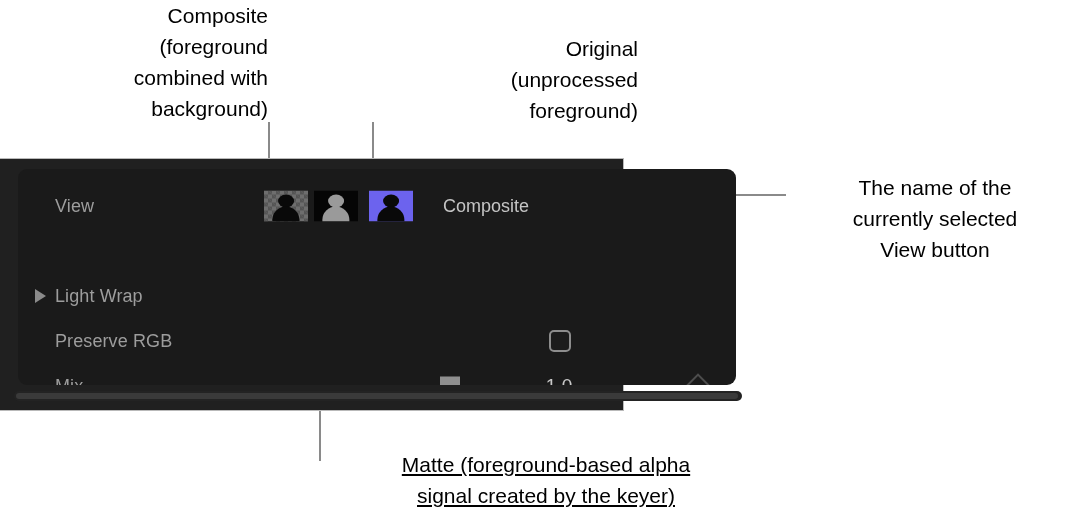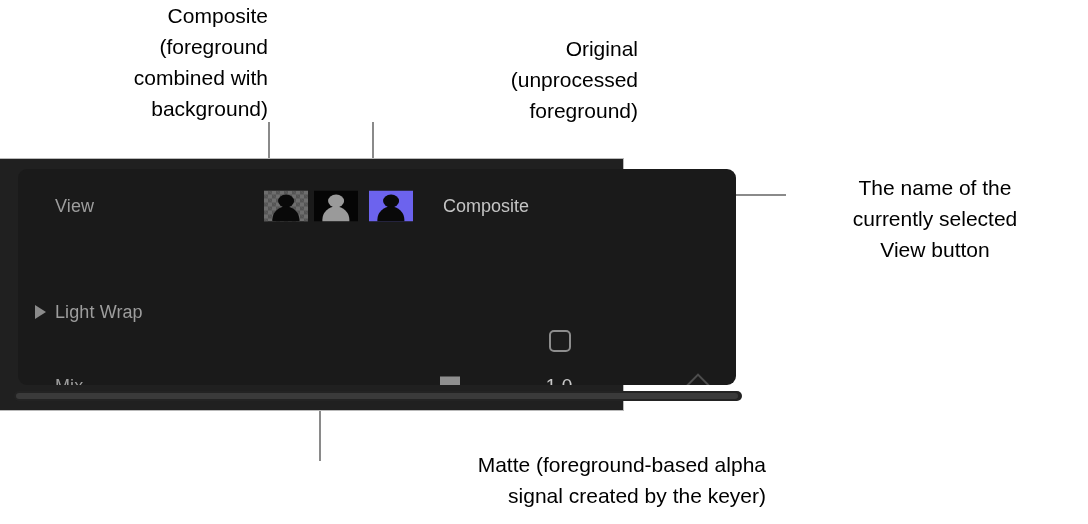--- a/index.html
+++ b/index.html
@@ -39,21 +39,22 @@
   #callout-viewname {
     left: 790px;
     top: 172px;
     width: 290px;
     text-align: center;
   }
   #callout-matte {
     left: 326px;
     top: 449px;
     width: 440px;
-    text-align: right;
+    text-align: center;
+    text-decoration: underline;
   }
 
   
   .leader-v {
     position: absolute;
     width: 2px;
     background: #8a8a8a;
   }
   .leader-h {
     position: absolute;
@@ -109,21 +110,21 @@
 
   
   .row {
     position: absolute;
     left: 0;
     width: 100%;
     height: 45px;
   }
   #row-view        { top: 14px; }
   #row-matte-tools { top: 59px; }
-  #row-light-wrap  { top: 120px; }
+  #row-light-wrap  { top: 104px; }
   #row-preserve    { top: 149px; }
   #row-mix         { top: 194px; }
 
   .row-label {
     position: absolute;
     left: 37px;
     top: 50%;
     transform: translateY(-50%);
     color: #9d9d9d;
     font-size: 18px;
@@ -328,20 +329,21 @@
       <div class="view-name">Composite</div>
     </div>
 
 
     <div class="row" id="row-light-wrap">
       <div class="disclosure"></div>
       <div class="row-label">Light Wrap</div>
     </div>
 
     <div class="row" id="row-preserve">
+      <div class="row-label">Preserve RGB</div>
       <div class="checkbox"></div>
     </div>
 
     <div class="row" id="row-mix">
       <div class="row-label">Mix</div>
       <div class="slider-track"></div>
       <div class="slider-thumb">
         <div class="pent"></div>
       </div>
       <div class="value-field">1.0</div>

